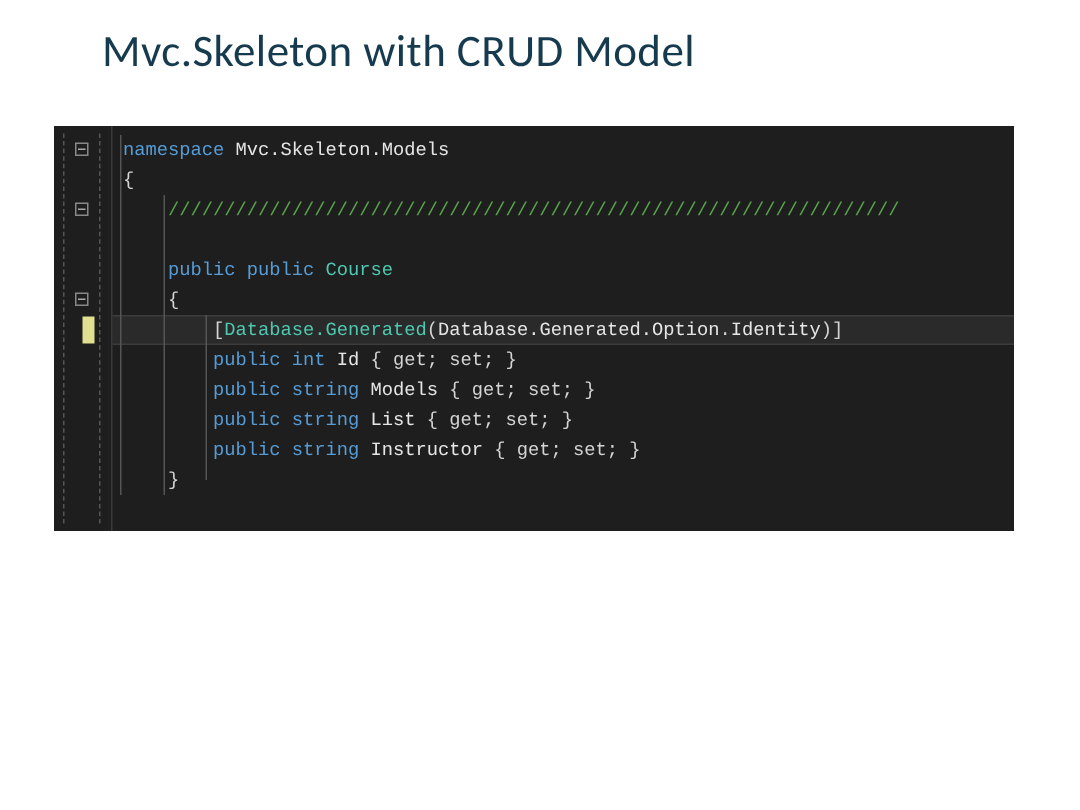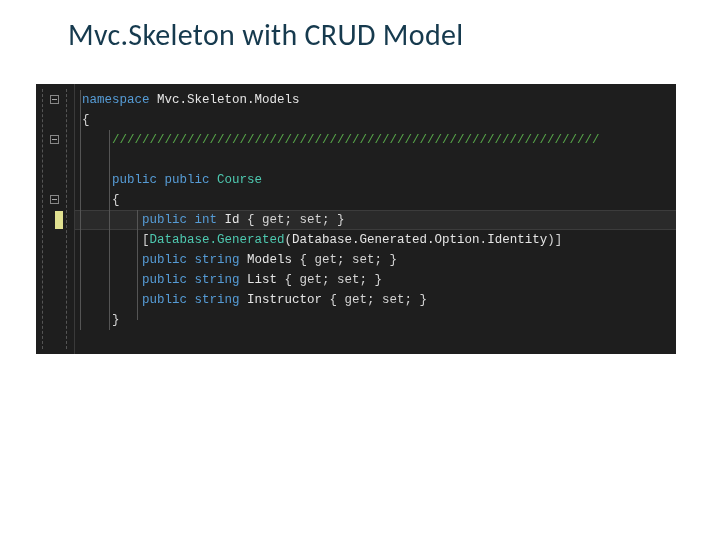--- a/index.html
+++ b/index.html
@@ -137,21 +137,21 @@
       <div class="vbar" style="left:-2px; height:240px;"></div>
       <div class="vbar" style="left:27px; top:40px; height:200px;"></div>
       <div class="vbar" style="left:55px; top:120px; height:110px;"></div>
 
       <div class="ln"><span class="kw">namespace</span><span class="white"> Mvc.</span><span class="white">Skeleton</span><span class="white">.</span><span class="white">Models</span></div>
       <div class="ln"><span class="punc">{</span></div>
       <div class="ln">    <span class="cmt">/////////////////////////////////////////////////////////////////</span></div>
       <div class="ln"> </div>
       <div class="ln">    <span class="kw">public</span><span class="kw"> public </span><span class="type">Course</span></div>
       <div class="ln">    <span class="punc">{</span></div>
+      <div class="ln">        <span class="punc">[</span><span class="type">Database.Generated</span><span class="punc">(</span><span class="white">Database.Generated.Option</span><span class="punc">.</span><span class="white">Identity</span><span class="punc">)</span><span class="punc">]</span></div>
       <div class="ln">        <span class="kw">public</span><span class="kw"> int </span><span class="name">Id</span><span class="punc"> { get; set; }</span></div>
-      <div class="ln">        <span class="punc">[</span><span class="type">Database.Generated</span><span class="punc">(</span><span class="white">Database.Generated.Option</span><span class="punc">.</span><span class="white">Identity</span><span class="punc">)</span><span class="punc">]</span></div>
       <div class="ln">        <span class="kw">public</span><span class="kw"> string </span><span class="name">Models</span><span class="punc"> { get; set; }</span></div>
       <div class="ln">        <span class="kw">public</span><span class="kw"> string </span><span class="name">List</span><span class="punc"> { get; set; }</span></div>
       <div class="ln">        <span class="kw">public</span><span class="kw"> string </span><span class="name">Instructor</span><span class="punc"> { get; set; }</span></div>
       <div class="ln">    <span class="punc">}</span></div>
     </div>
   </div>
 </div>
 
 </body></html>

